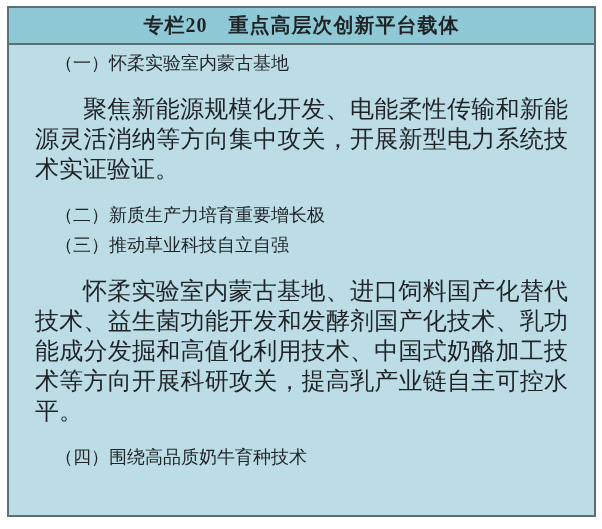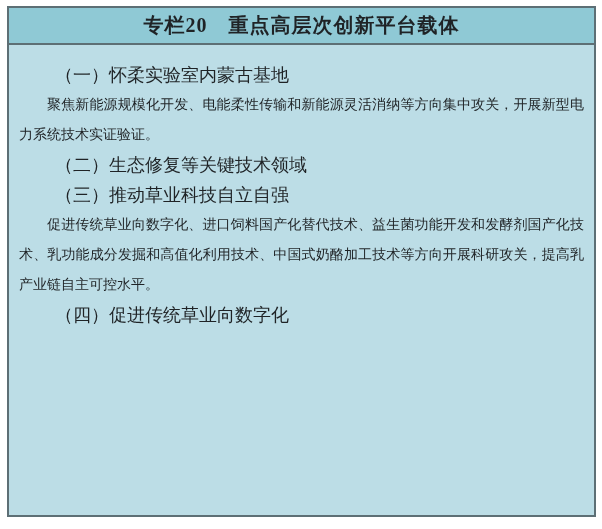--- a/index.html
+++ b/index.html
@@ -42,38 +42,38 @@
     font-size: 20px;
     font-weight: bold;
     color: var(--text-color, #1f2326);
     letter-spacing: 1px;
     white-space: nowrap;
   }
   .panel-body {
     flex: 1 1 auto;
     box-sizing: border-box;
     background: var(--body-bg, #bcdde6);
-    padding: 15px 10px 8px 10px;
+    padding: 3px 10px 8px 10px;
     color: var(--text-color, #1f2326);
     font-size: 18px;
     line-height: 30px;
     text-align: justify;
   }
   .section { margin: 0; }
   .section-heading {
     margin: 0;
     text-indent: 2em;
     font-size: 18px;
     line-height: 30px;
     font-weight: 500;
   }
   .section-para {
-    margin: 0;
+    margin: 16px;
     text-indent: 2em;
-    font-size: 14px;
+    font-size: 24px;
     line-height: 30px;
   }
 </style>
 </head>
 <body>
 
 <div class="page">
   <div class="panel">
 
     <div class="panel-header">
@@ -81,27 +81,27 @@
     </div>
 
     <div class="panel-body">
 
       <div class="section">
         <p class="section-heading">（一）怀柔实验室内蒙古基地</p>
         <p class="section-para">聚焦新能源规模化开发、电能柔性传输和新能源灵活消纳等方向集中攻关，开展新型电力系统技术实证验证。</p>
       </div>
 
       <div class="section">
-        <p class="section-heading">（二）生态修复等关键技术领域</p>
+        <p class="section-heading">（二）新质生产力培育重要增长极</p>
       </div>
 
       <div class="section">
         <p class="section-heading">（三）推动草业科技自立自强</p>
-        <p class="section-para">促进传统草业向数字化、进口饲料国产化替代技术、益生菌功能开发和发酵剂国产化技术、乳功能成分发掘和高值化利用技术、中国式奶酪加工技术等方向开展科研攻关，提高乳产业链自主可控水平。</p>
+        <p class="section-para">怀柔实验室内蒙古基地、进口饲料国产化替代技术、益生菌功能开发和发酵剂国产化技术、乳功能成分发掘和高值化利用技术、中国式奶酪加工技术等方向开展科研攻关，提高乳产业链自主可控水平。</p>
       </div>
 
       <div class="section">
-        <p class="section-heading">（四）促进传统草业向数字化</p>
+        <p class="section-heading">（四）围绕高品质奶牛育种技术</p>
       </div>
 
     </div>
   </div>
 </div>
 
 </body></html>

